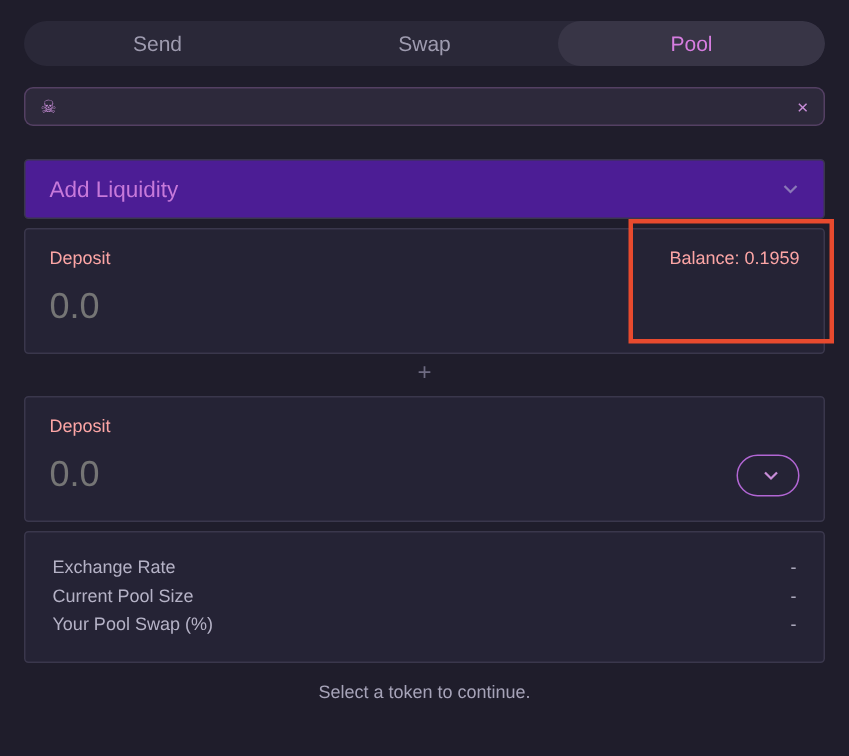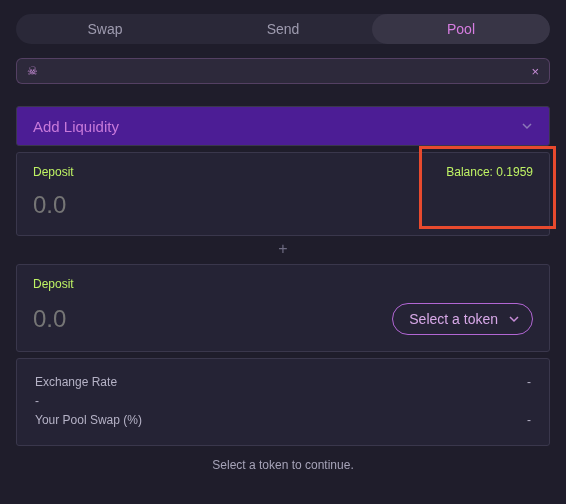--- a/index.html
+++ b/index.html
@@ -60,21 +60,21 @@
   .section-header .title { color: #c779da; font-size: 15px; font-weight: 500; }
   .section-header .chev { margin-left: auto; display:flex; align-items:center; }
   .deposit-box {
     margin-top: 6px;
     background: #252335;
     border: 1px solid #3a374c;
     border-radius: 3px;
     padding: 12px 16px 16px 16px;
     position: relative;
   }
-  .deposit-top { display: flex; justify-content: space-between; font-size: 12px; color: #bef264; }
+  .deposit-top { display: flex; justify-content: space-between; font-size: 12px; color: #fca5a5; }
   .deposit-row { display: flex; align-items: center; margin-top: 12px; justify-content: space-between; }
   .amount-input {
     background: transparent;
     border: none;
     outline: none;
     font-size: 24px;
     color: #54516a;
     width: 200px;
     font-family: inherit;
   }
@@ -138,22 +138,22 @@
     text-align: center;
     font-size: 12px;
     color: #a6a3b8;
     margin-top: 12px;
   }
 </style>
 </head>
 <body>
 
 <div class="tabs">
+  <div class="tab">Send</div>
   <div class="tab">Swap</div>
-  <div class="tab">Send</div>
   <div class="tab active">Pool</div>
 </div>
 
 <div class="banner">
   <span class="skull">☠</span>
   <span class="close">×</span>
 </div>
 
 <div class="section-header">
   <span class="title">Add Liquidity</span>
@@ -177,34 +177,34 @@
 
 <div class="plus-div">+</div>
 
 <div class="deposit-box">
   <div class="deposit-top">
     <span>Deposit</span>
   </div>
   <div class="deposit-row">
     <input class="amount-input" placeholder="0.0" style="">
     <div class="select-chip">
-      <span>Select a token</span>
       <svg width="12" height="12" viewBox="0 0 12 12">
           <path d="M2 4 L6 8 L10 4" stroke="#c88dd8" stroke-width="1.5" fill="none"></path>
         </svg>
     </div>
   </div>
 </div>
 
 <div class="info-box">
   <div class="info-row">
     <span>Exchange Rate</span>
     <span>-</span>
   </div>
   <div class="info-row">
+    <span>Current Pool Size</span>
     <span>-</span>
   </div>
   <div class="info-row">
     <span>Your Pool Swap (%)</span>
     <span>-</span>
   </div>
 </div>
 
 <div class="hint">Select a token to continue.</div>
 

